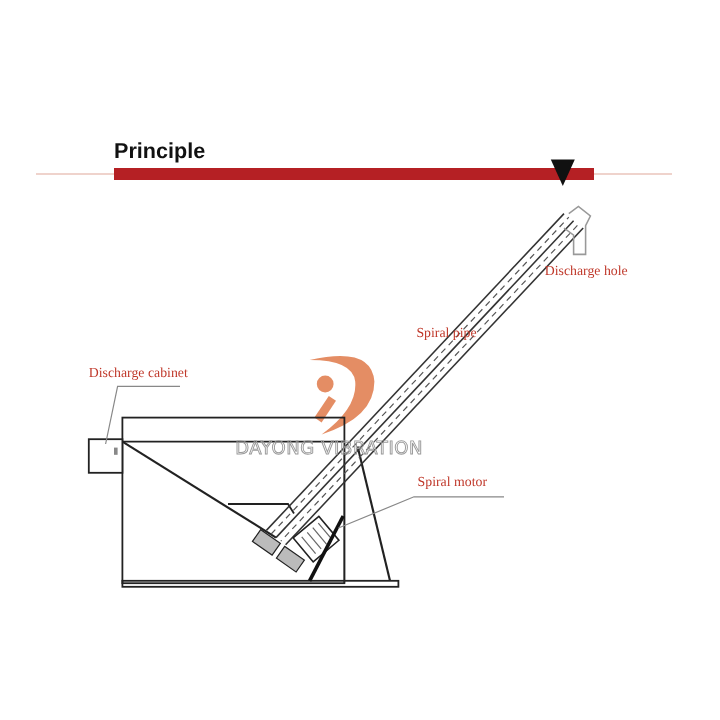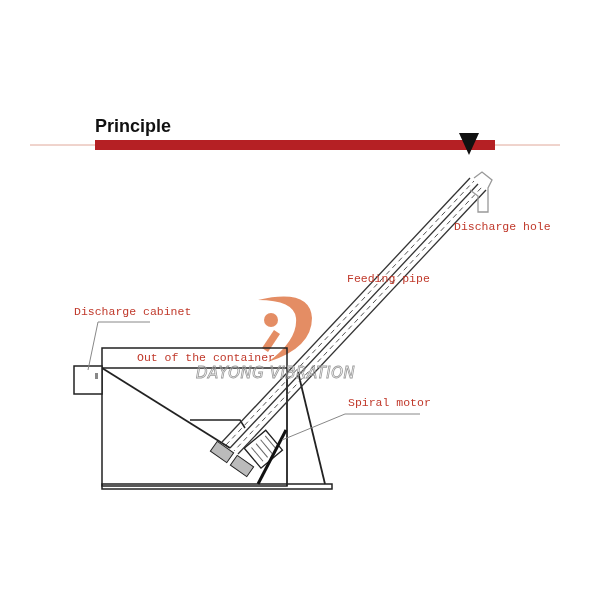--- a/index.html
+++ b/index.html
@@ -1,20 +1,20 @@
 <!DOCTYPE html>
 <html><head>
   <meta charset="utf-8">
   <style>
     html, body { margin: 0; padding: 0; background: #ffffff; }
     body { width: 600px; height: 600px; position: relative; overflow: hidden; font-family: "Liberation Sans", sans-serif; }
     #stage { position: absolute; left: 0; top: 0; width: 524px; height: 600px; }
     .title { position: absolute; left: 95px; top: 116px; font-family: "Liberation Sans", sans-serif; font-weight: bold; font-size: 18px; color: #111111; }
-    .label { position: absolute; font-family: Liberation Mono, monospace; font-size: 11.5px; color: #c0392b; white-space: nowrap; }
-    .watermark { position: absolute; left: 196px; top: 364px; font-family: "DejaVu Sans", sans-serif; font-size: 15px; letter-spacing: 0.5px; color: transparent; -webkit-text-stroke: 0.8px #9a9a9a; white-space: nowrap; font-style: italic; }
+    .label { position: absolute; font-family: Liberation Serif, serif; font-size: 11.5px; color: #c0392b; white-space: nowrap; }
+    .watermark { position: absolute; left: 196px; top: 364px; font-family: "DejaVu Sans", sans-serif; font-size: 15px; letter-spacing: 0.5px; color: transparent; -webkit-text-stroke: 0.8px #9a9a9a; white-space: nowrap; }
   </style>
 </head>
 <body>
 
 <div id="stage">
 
   <svg width="600" height="600" viewBox="0 0 600 600" style="position:absolute;left:0;top:0">
 
     <line x1="30" y1="145" x2="560" y2="145" stroke="#e0a89a" stroke-width="1"></line>
     <rect x="95" y="140" width="400" height="10" fill="#b52024"></rect>
@@ -68,19 +68,18 @@
       <line x1="258" y1="484" x2="286" y2="430" stroke="#111" stroke-width="3"></line>
     </g>
 
     <polyline points="88,370 98,322 150,322" fill="none" stroke="#888" stroke-width="1"></polyline>
     <polyline points="282,440 345,414 420,414" fill="none" stroke="#888" stroke-width="1"></polyline>
   </svg>
 
   <div class="title">Principle</div>
 
   <div class="label" style="left:454px;top:220px">Discharge hole</div>
-  <div class="label" style="left:347px;top:272px">Feeding pipe</div>
+  <div class="label" style="left:347px;top:272px">Spiral pipe</div>
   <div class="label" style="left:74px;top:305px">Discharge cabinet</div>
-  <div class="label" style="left:137px;top:351px">Out of the container</div>
   <div class="label" style="left:348px;top:396px">Spiral motor</div>
 
   <div class="watermark">DAYONG VIBRATION</div>
 </div>
 
 </body></html>

